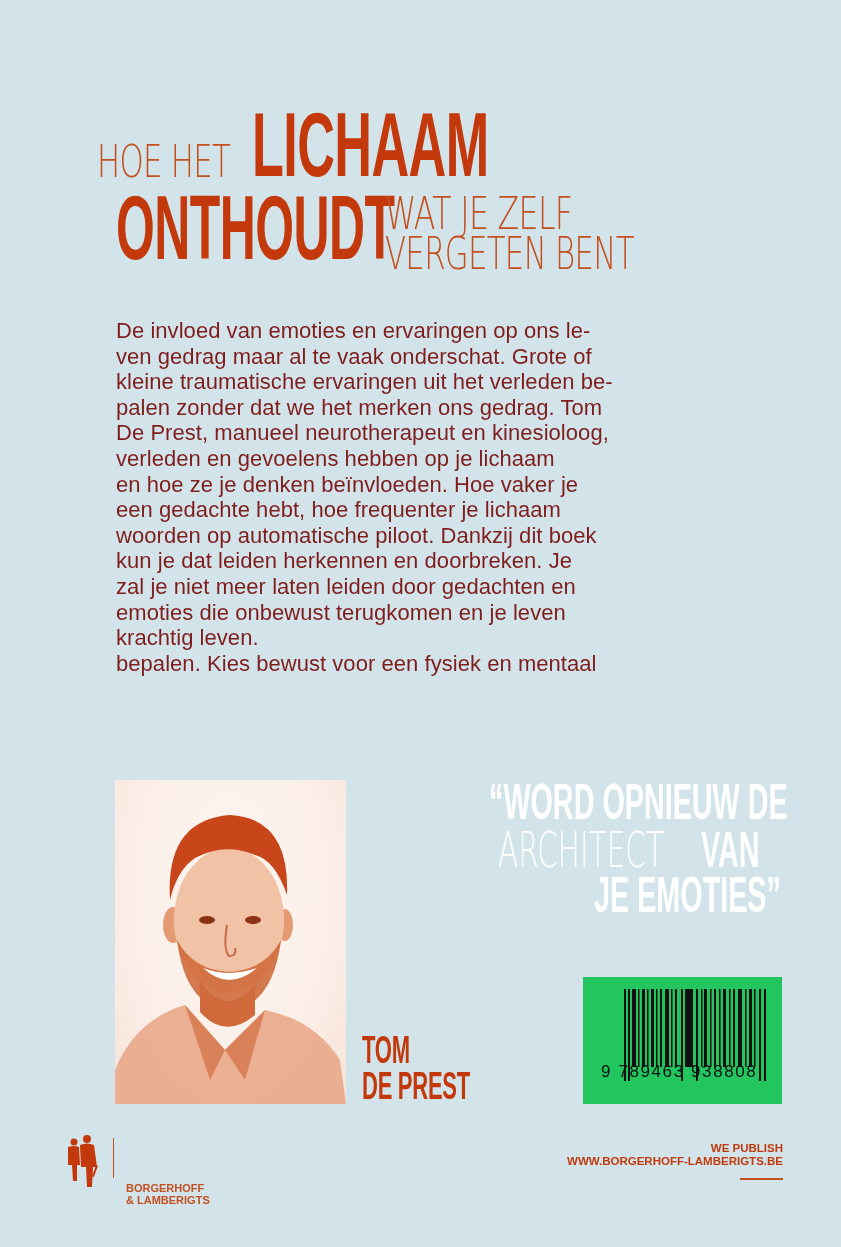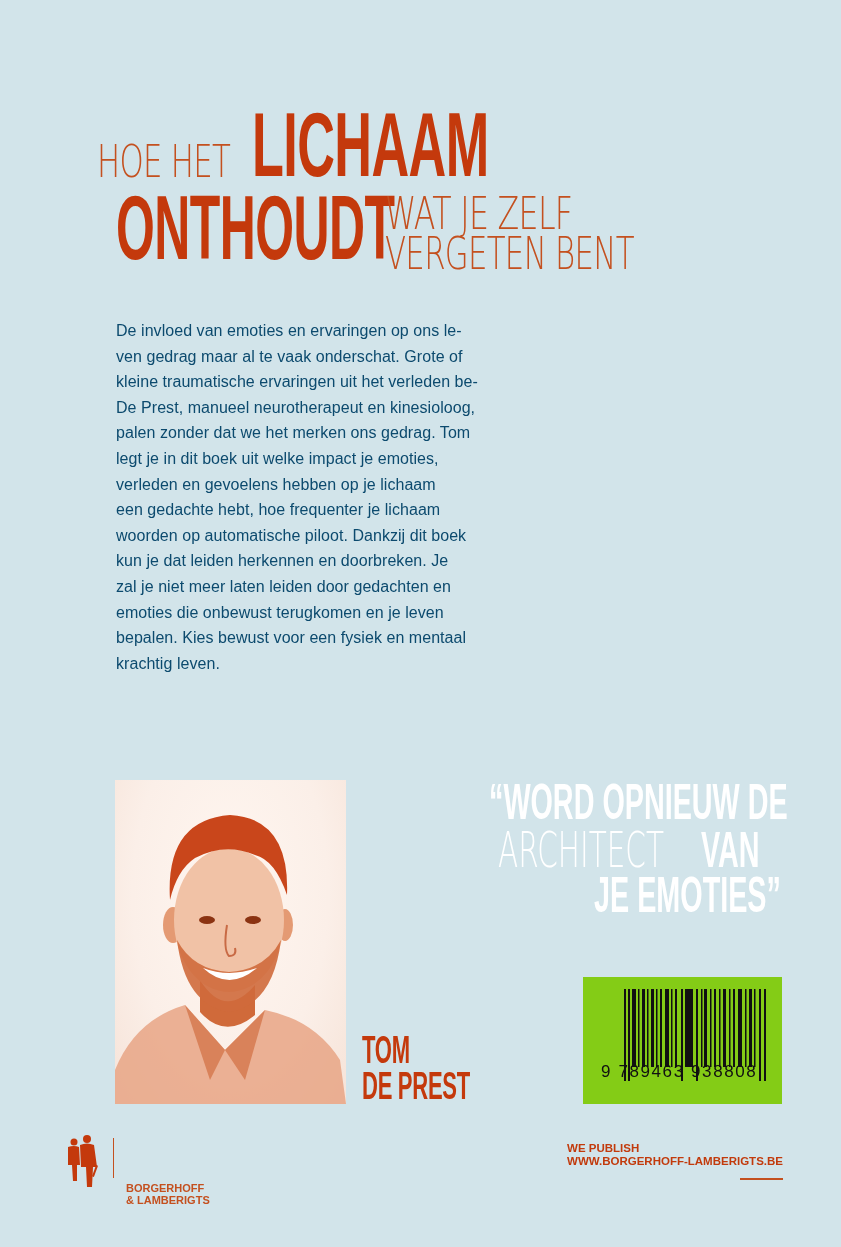--- a/index.html
+++ b/index.html
@@ -23,22 +23,22 @@
     }
     #hoe-het { left: 97px; top: 140px; font-size: 44px; line-height: 44px; transform: scaleX(0.70); }
     #lichaam { left: 252px; top: 100px; font-size: 90px; line-height: 90px; transform: scaleX(0.58); }
     #onthoudt { left: 116px; top: 183px; font-size: 90px; line-height: 90px; transform: scaleX(0.555); }
     #wat-je-zelf { left: 385px; top: 192px; font-size: 44px; line-height: 44px; transform: scaleX(0.72); }
     #vergeten-bent { left: 385px; top: 232px; font-size: 44px; line-height: 44px; transform: scaleX(0.70); }
 
     
     #blurb {
       left: 116px; top: 318px; width: 472px;
-      font-size: 16px; line-height: 25.6px;
-      color: #0c4a6e;
+      font-size: 22px; line-height: 25.6px;
+      color: #7f1d1d;
       letter-spacing: 0.05px;
     }
     #blurb span { display: block; white-space: nowrap; }
 
     
     #photo {
       left: 115px; top: 780px; width: 231px; height: 324px;
       background: radial-gradient(ellipse at 50% 35%, #fff6f0 0%, #fbefe8 60%, #f6e3d8 100%);
       overflow: hidden;
     }
@@ -58,68 +58,68 @@
     .q-bold { font-weight: 700; font-family: "Liberation Sans", sans-serif; }
     .q-thin { font-weight: 200; font-family: "DejaVu Sans", sans-serif; }
     #quote-l1 { left: 489px; top: 777px; font-size: 50px; line-height: 50px; transform: scaleX(0.575); }
     #quote-l2a { left: 498px; top: 825px; font-size: 50px; line-height: 50px; transform: scaleX(0.59); }
     #quote-l2b { left: 701px; top: 825px; font-size: 50px; line-height: 50px; transform: scaleX(0.575); }
     #quote-l3 { left: 594px; top: 870px; font-size: 50px; line-height: 50px; transform: scaleX(0.575); }
 
     
     #barcode {
       left: 583px; top: 977px; width: 199px; height: 127px;
-      background: #84cc16;
+      background: #22c55e;
     }
     #barcode svg { position: absolute; left: 0; top: 0; }
     #barcode-num {
       position: absolute; left: 18px; top: 85px;
       font-size: 17px; color: #111; letter-spacing: 1.6px;
       white-space: nowrap; font-family: "Liberation Sans", sans-serif;
     }
 
     
     #logo { left: 65px; top: 1135px; width: 40px; height: 55px; }
     #logo-divider { left: 113px; top: 1138px; width: 1px; height: 40px; background: #c4501f; }
     #pub-name {
       left: 126px; top: 1150px; color: #c4501f;
       font-weight: 700; font-size: 11px; line-height: 12px; margin-top: 32px;
     }
     #pub-name span { display: block; white-space: nowrap; }
     #pub-right {
-      right: 58px; top: 1142px; color: #c23a0c; 
+      right: 58px; top: 1142px; color: #c23a0c; text-align: right;
       font-weight: 700; font-size: 11.5px; line-height: 13px;
     }
     #pub-right span { display: block; white-space: nowrap; }
     #pub-rule { left: 740px; top: 1178px; width: 43px; height: 2px; background: #c4501f; }
   </style>
 </head>
 <body>
 
 <div class="abs cond t-thin" id="hoe-het">HOE HET</div>
 <div class="abs cond t-bold" id="lichaam">LICHAAM</div>
 <div class="abs cond t-bold" id="onthoudt">ONTHOUDT</div>
 <div class="abs cond t-thin" id="wat-je-zelf">WAT JE ZELF</div>
 <div class="abs cond t-thin" id="vergeten-bent">VERGETEN BENT</div>
 
 <div class="abs" id="blurb">
   <span>De invloed van emoties en ervaringen op ons le-</span>
   <span>ven gedrag maar al te vaak onderschat. Grote of</span>
   <span>kleine traumatische ervaringen uit het verleden be-</span>
+  <span>palen zonder dat we het merken ons gedrag. Tom</span>
   <span>De Prest, manueel neurotherapeut en kinesioloog,</span>
-  <span>palen zonder dat we het merken ons gedrag. Tom</span>
-  <span>legt je in dit boek uit welke impact je emoties,</span>
   <span>verleden en gevoelens hebben op je lichaam</span>
+  <span>en hoe ze je denken beïnvloeden. Hoe vaker je</span>
   <span>een gedachte hebt, hoe frequenter je lichaam</span>
   <span>woorden op automatische piloot. Dankzij dit boek</span>
   <span>kun je dat leiden herkennen en doorbreken. Je</span>
   <span>zal je niet meer laten leiden door gedachten en</span>
   <span>emoties die onbewust terugkomen en je leven</span>
+  <span>krachtig leven.</span>
   <span>bepalen. Kies bewust voor een fysiek en mentaal</span>
-  <span>krachtig leven.</span>
 </div>
 
 <div class="abs" id="photo">
   <svg viewBox="0 0 231 324">
 
     <path d="M0 324 L0 290 Q20 240 70 225 L110 270 L150 230 Q200 240 225 280 L231 324 Z" fill="#e8a585" opacity="0.85"></path>
     <path d="M70 225 L95 300 L110 270 Z" fill="#d9825a"></path>
     <path d="M150 230 L130 300 L110 270 Z" fill="#d9825a"></path>
 
     <path d="M85 200 Q110 240 140 205 L140 235 Q110 260 85 232 Z" fill="#d06a3a"></path>

